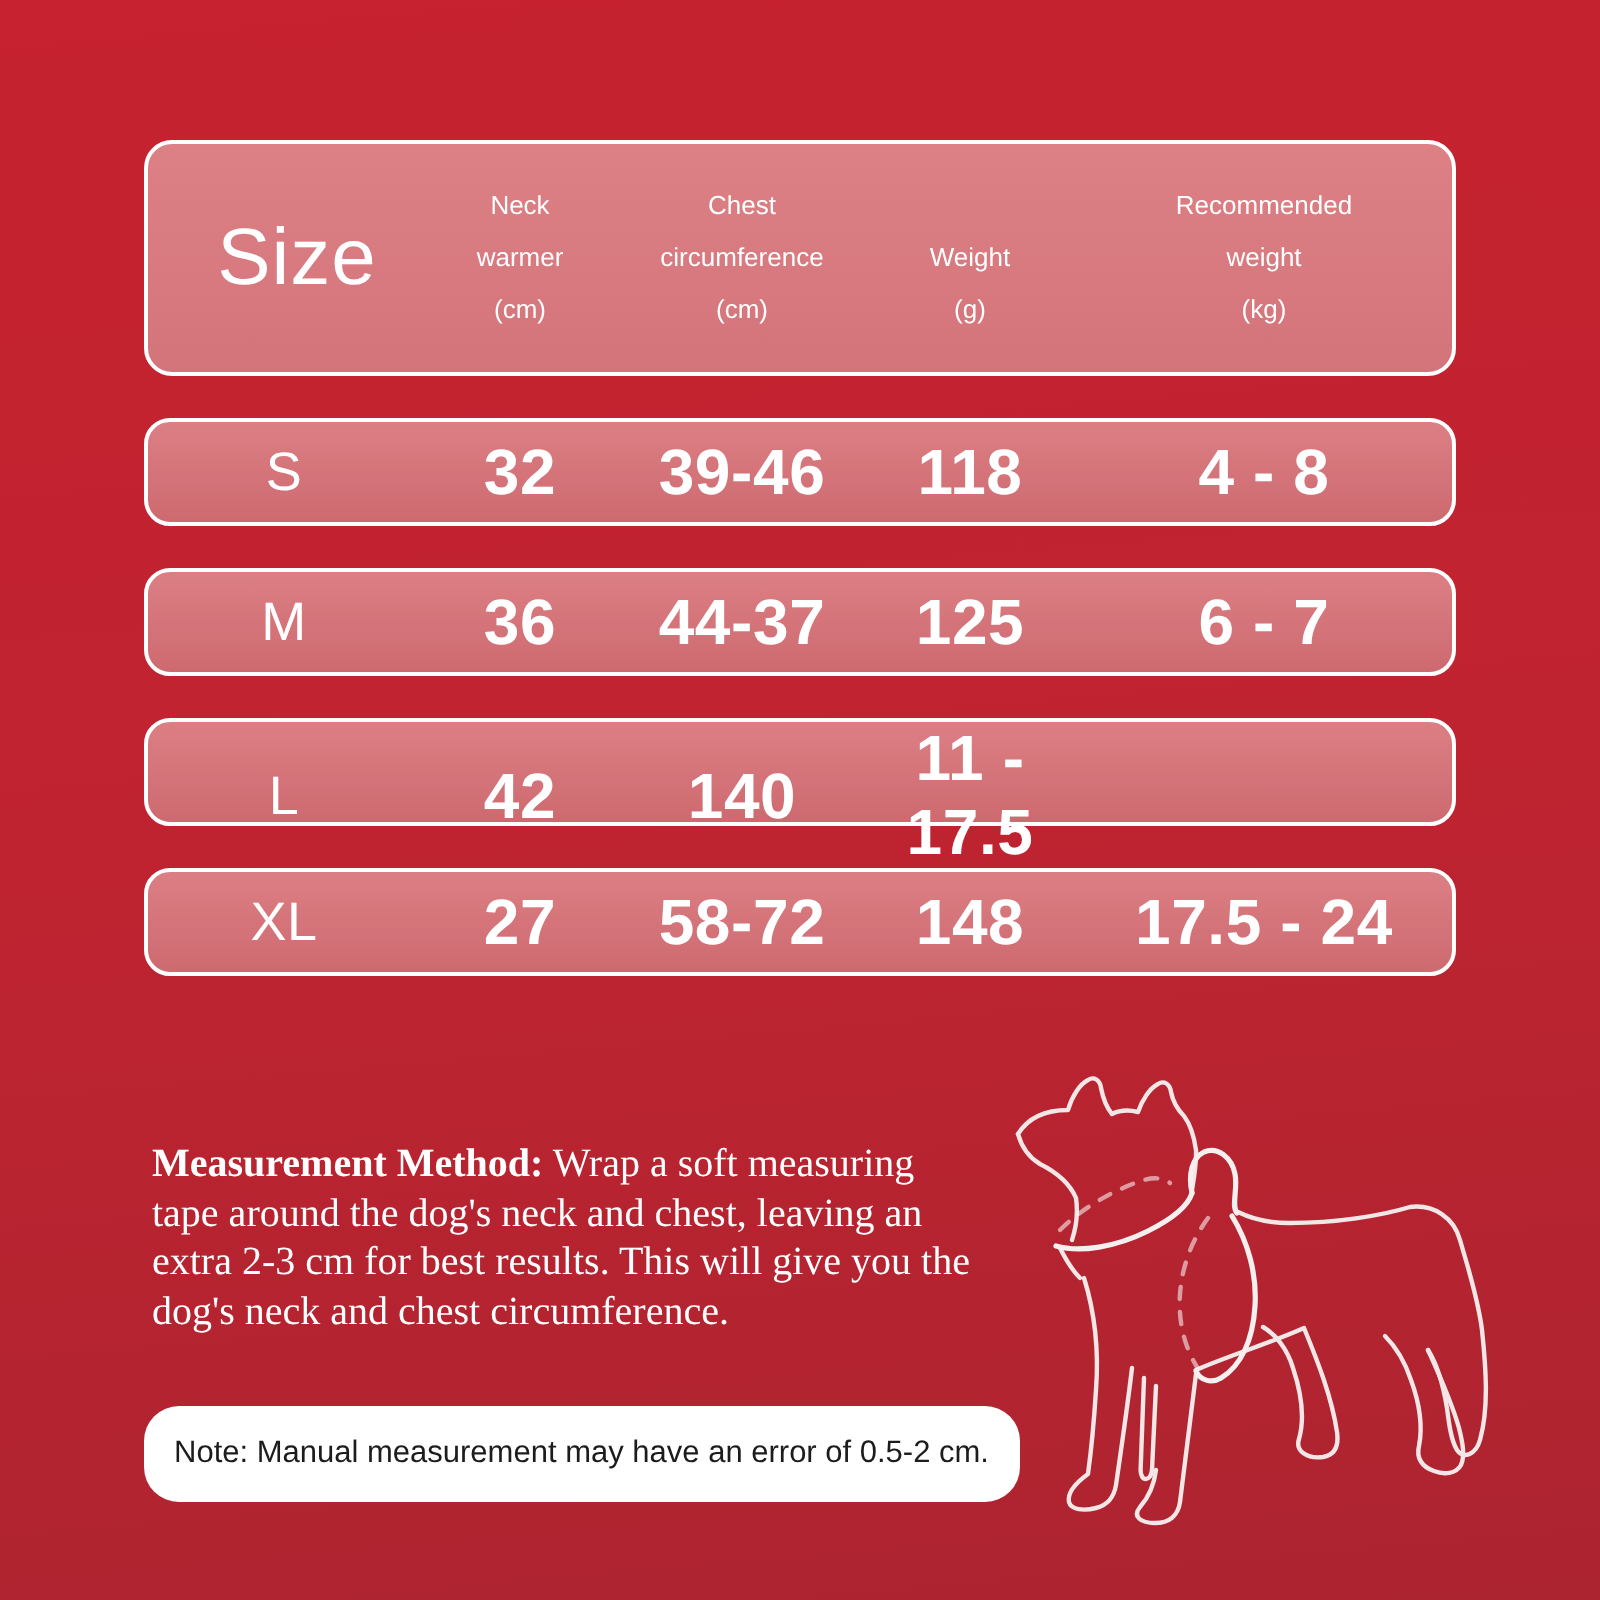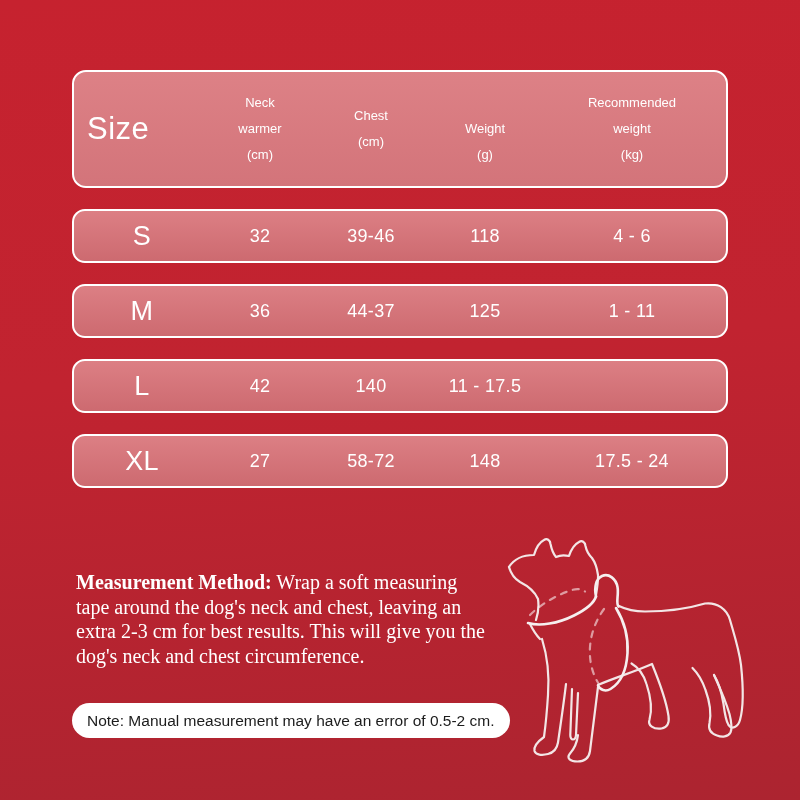--- a/index.html
+++ b/index.html
@@ -21,31 +21,31 @@
     align-items:center;
   }
   .thead{height:118px;}
   .trow{
     height:54px;margin-top:21px;border-radius:13px;
     background:linear-gradient(180deg,#dc7f84 0%,#cd6a70 100%);
   }
   .trow:first-of-type{margin-top:19px;}
   .hcell{display:flex;flex-direction:column;justify-content:center;text-align:center;}
   .hl{display:block;height:26px;line-height:26px;font-size:13px;white-space:nowrap;}
-  .size-head{font-size:31px;text-align:left;letter-spacing:.5px;padding-left:13px;}
-  .cell{text-align:center;font-size:18px;letter-spacing:.3px;}
+  .size-head{font-size:40px;text-align:center;letter-spacing:.5px;padding-left:13px;}
+  .cell{text-align:center;font-size:32px;letter-spacing:.3px;font-weight:bold;}
   .cell.szcol{font-size:27px;font-weight:400;}
   .measure{
     position:absolute;left:76px;top:570px;margin:0;width:430px;
     font-size:20px;line-height:24.5px;color:#ffffff;font-family:Liberation Serif, serif;
   }
   .measure .b{font-weight:700;}
   .mline{display:block;}
   .note-pill{
-    position:absolute;left:72px;top:703px;height:35px;
+    position:absolute;left:72px;top:703px;height:48px;
     display:inline-flex;align-items:center;white-space:nowrap;
     background:#ffffff;border-radius:17.5px;padding:0 15px;
     color:#1c1c1c;font-size:15.5px;
   }
   .dog{position:absolute;left:478px;top:526px;width:320px;height:272px;}
 </style>
 </head>
 <body>
 
 <div class="stage">
@@ -54,48 +54,49 @@
 
     <div class="card thead">
       <div class="size-head">Size</div>
       <div class="hcell">
         <span class="hl">Neck</span>
         <span class="hl">warmer</span>
         <span class="hl">(cm)</span>
       </div>
       <div class="hcell">
         <span class="hl">Chest</span>
+        <span class="hl">circumference</span>
         <span class="hl">(cm)</span>
       </div>
       <div class="hcell">
         <span class="hl"></span>
         <span class="hl">Weight</span>
         <span class="hl">(g)</span>
       </div>
       <div class="hcell">
         <span class="hl">Recommended</span>
         <span class="hl">weight</span>
         <span class="hl">(kg)</span>
       </div>
     </div>
 
     <div class="card trow">
       <div class="cell szcol">S</div>
       <div class="cell">32</div>
       <div class="cell">39-46</div>
       <div class="cell">118</div>
-      <div class="cell">4 - 6</div>
+      <div class="cell">4 - 8</div>
     </div>
 
     <div class="card trow">
       <div class="cell szcol">M</div>
       <div class="cell">36</div>
       <div class="cell">44-37</div>
       <div class="cell">125</div>
-      <div class="cell">1 - 11</div>
+      <div class="cell">6 - 7</div>
     </div>
 
     <div class="card trow">
       <div class="cell szcol">L</div>
       <div class="cell">42</div>
       <div class="cell">140</div>
       <div class="cell">11 - 17.5</div>
     </div>
 
     <div class="card trow">

